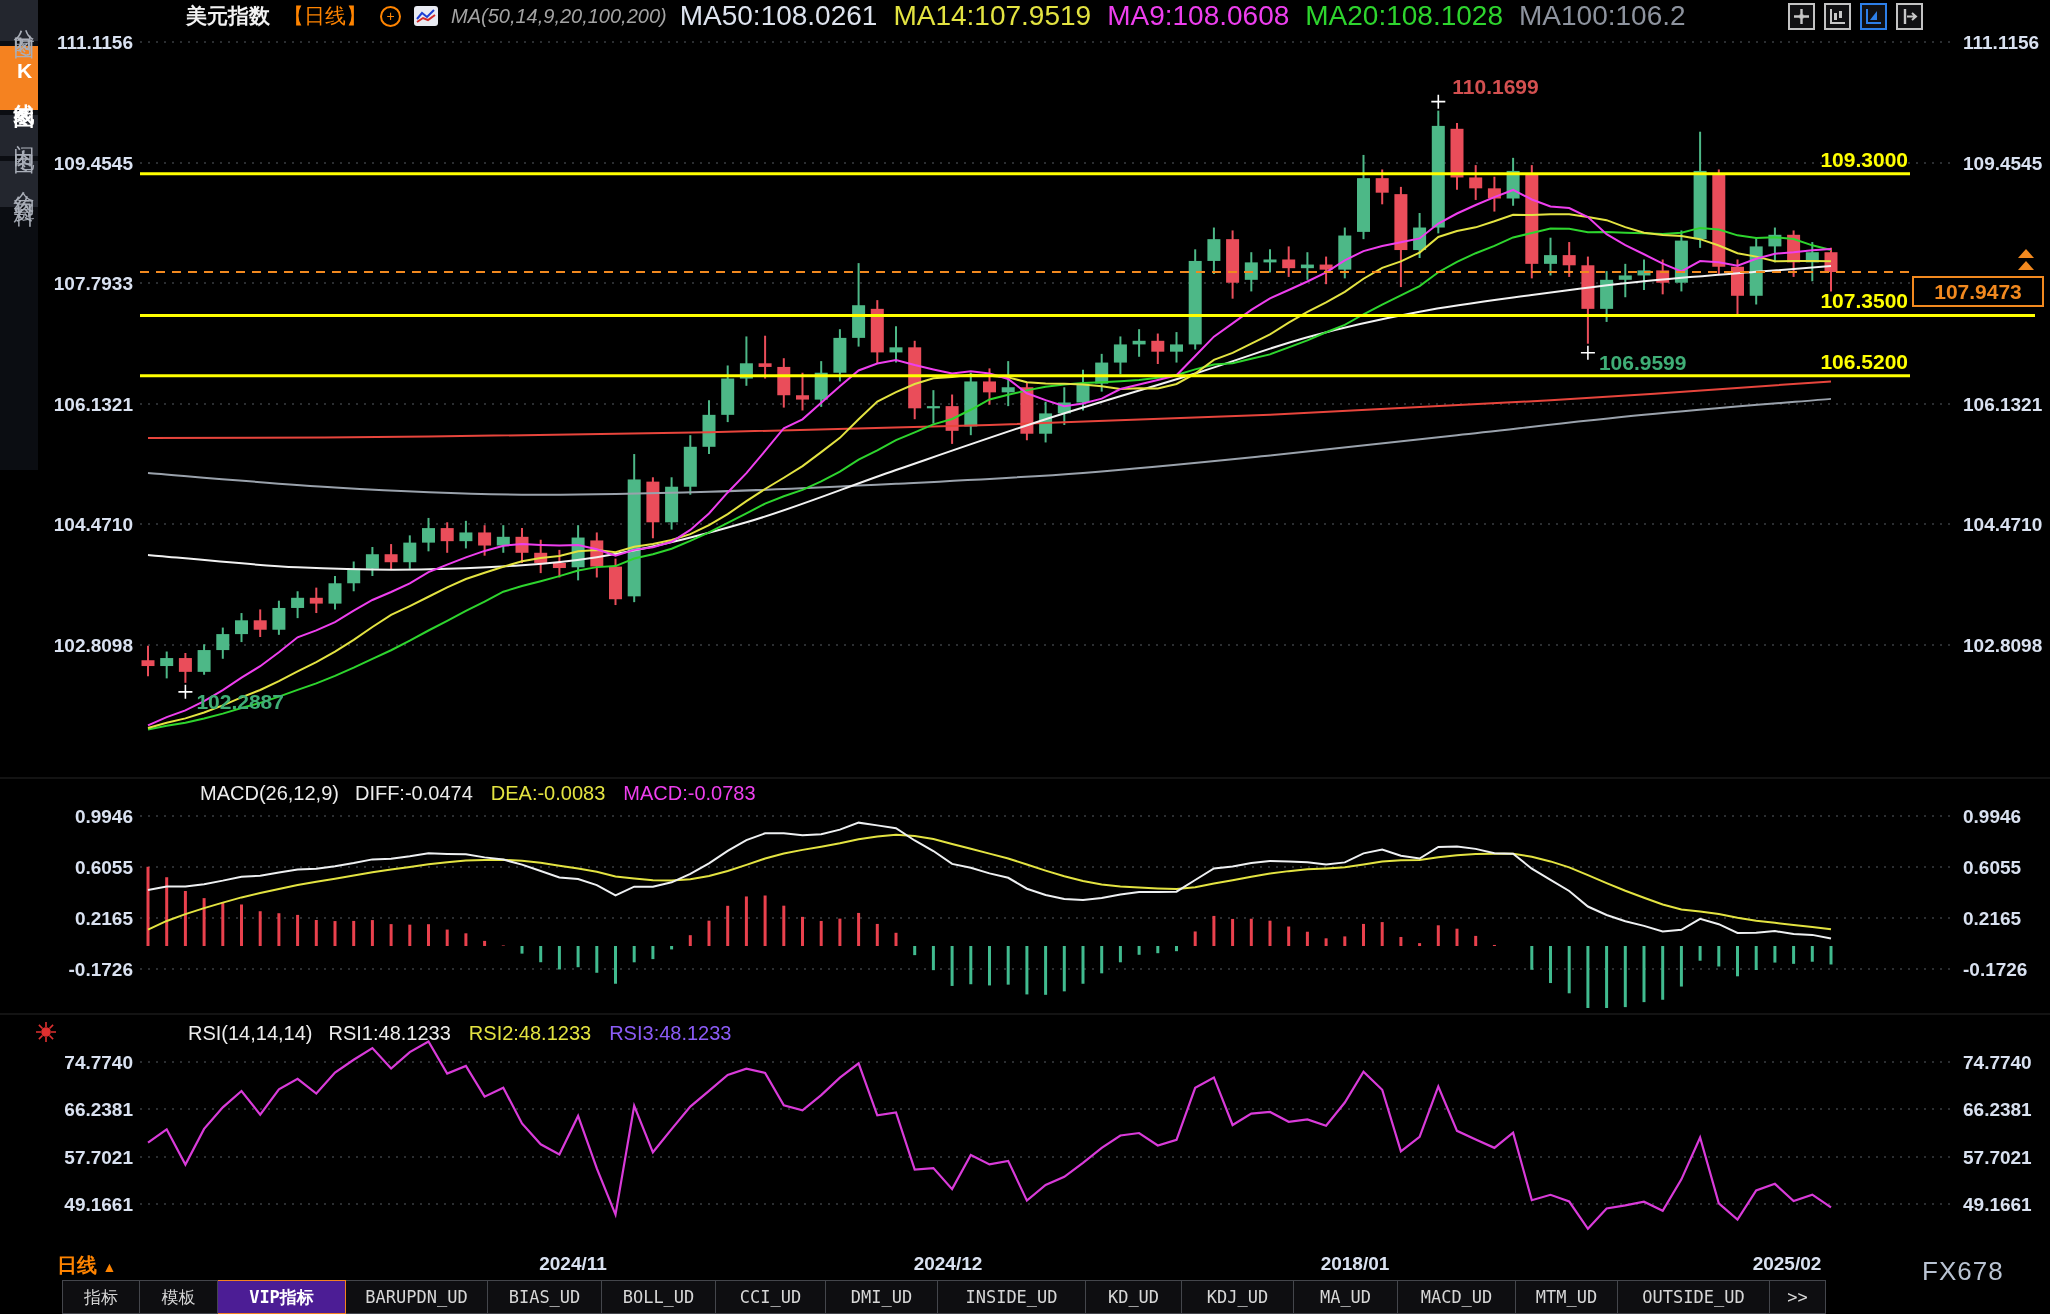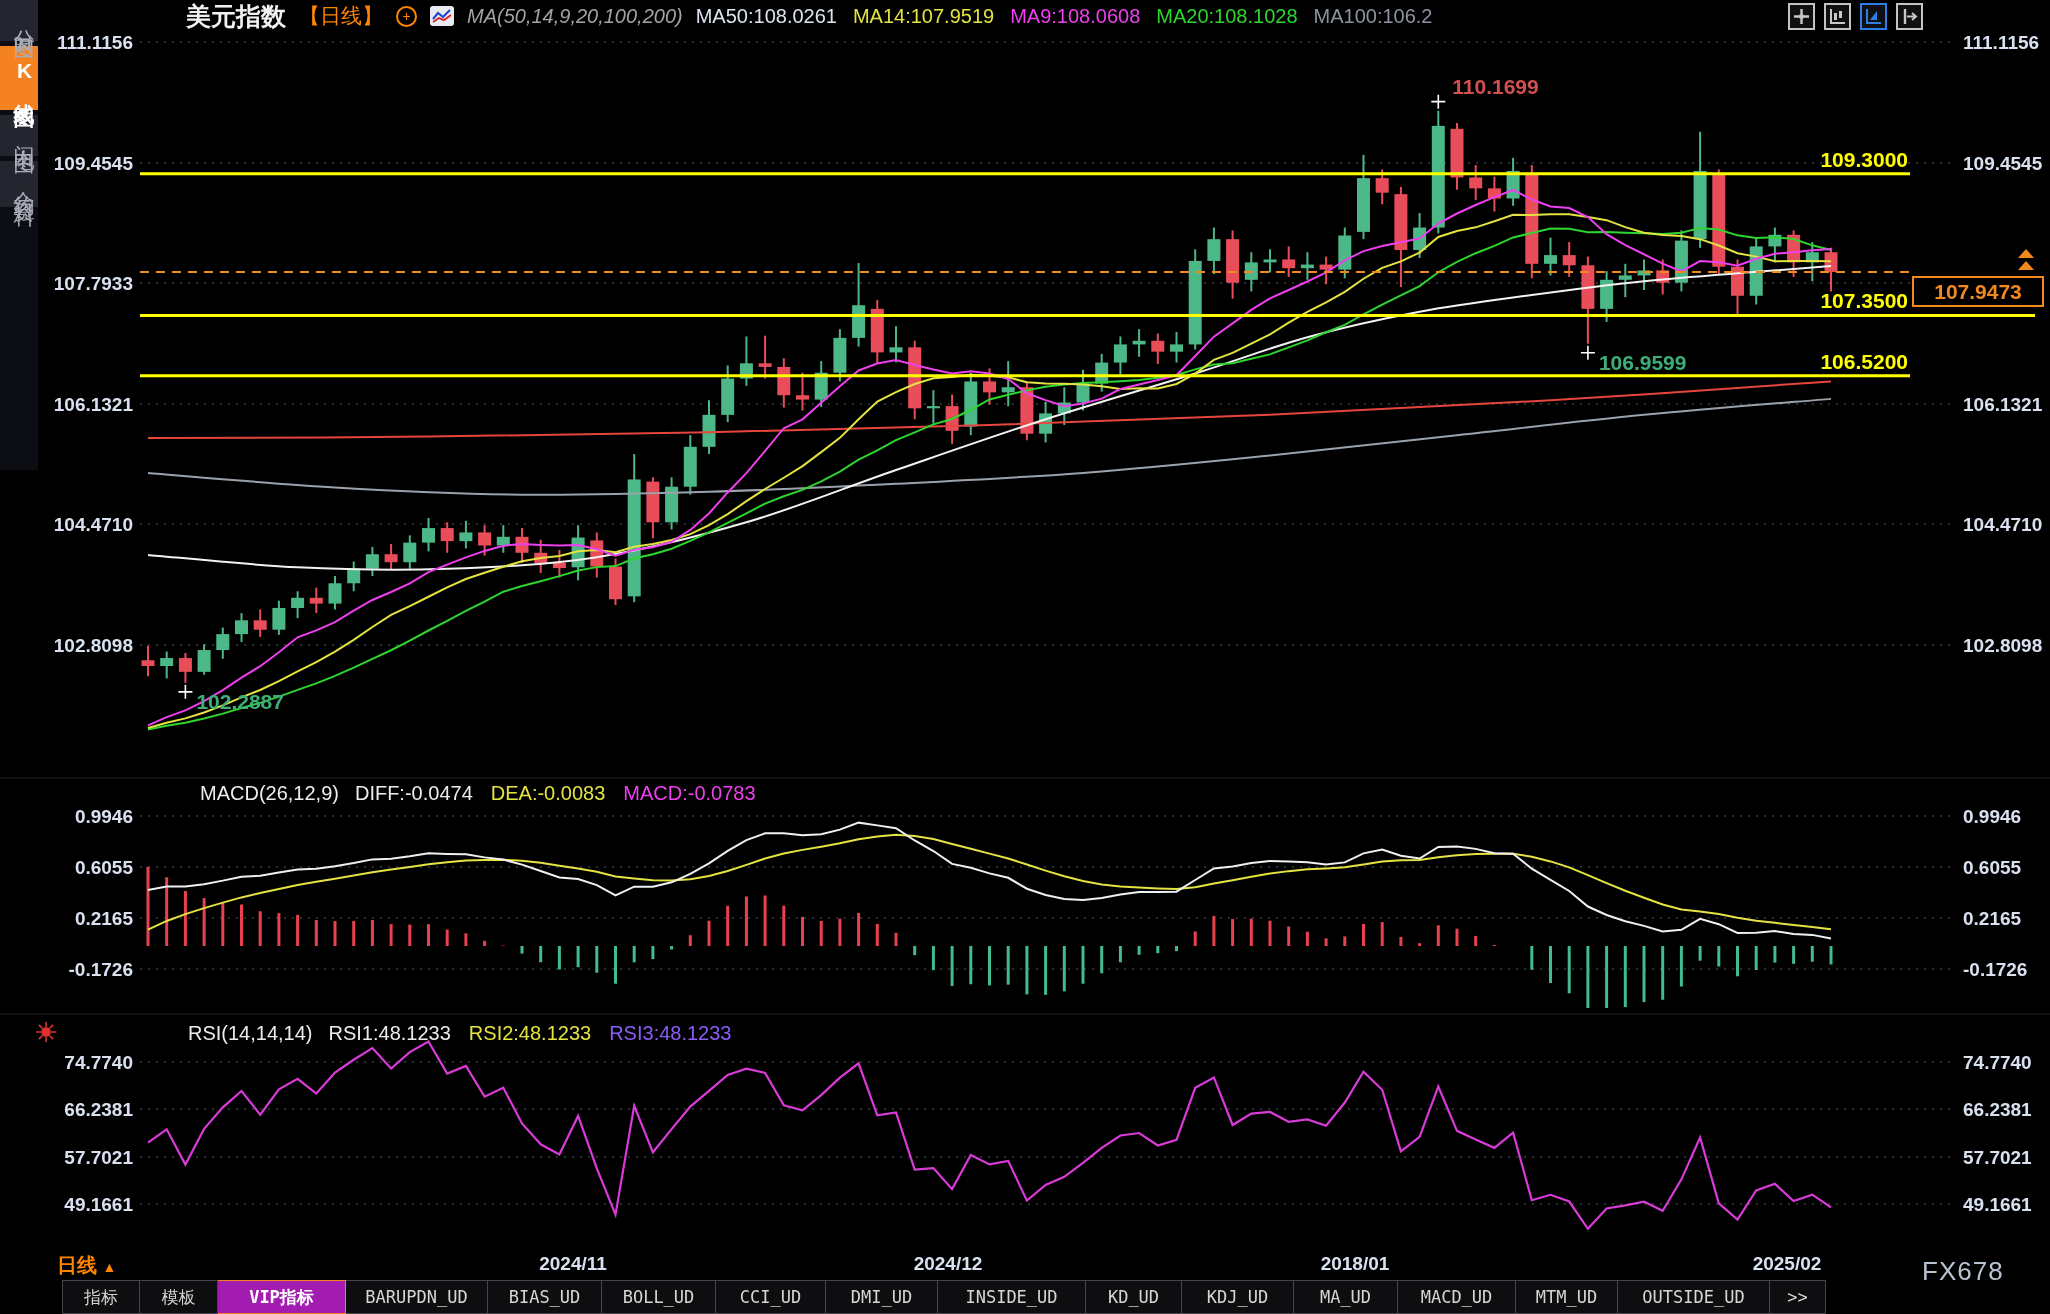--- a/index.html
+++ b/index.html
@@ -9,27 +9,27 @@
   #chart-svg{position:absolute;left:0;top:0;}
   
   #sidebar{position:absolute;left:0;top:0;width:38px;height:470px;background:#0b0d12;}
   .side-tab{writing-mode:vertical-rl;text-orientation:upright;width:38px;text-align:center;
     font-size:21px;letter-spacing:5px;color:#a9aeb8;background:#23262e;padding:13px 0;margin-bottom:5px;
     cursor:pointer;box-sizing:border-box;}
   .side-tab.active{background:#f58220;color:#fff;font-weight:bold;}
   
   #header{position:absolute;left:186px;top:2px;height:28px;display:flex;align-items:center;gap:13px;
     font-size:20px;white-space:nowrap;}
-  #title{color:#f2f2f2;font-weight:bold;font-size:25px;}
+  #title{color:#f2f2f2;font-weight:bold;font-size:21px;}
   #period{color:#ff8400;font-size:21px;}
   .target-ic{width:17px;height:17px;border:2px solid #ff8400;border-radius:50%;color:#ff8400;
     display:inline-flex;align-items:center;justify-content:center;font-size:14px;line-height:1;}
   .minichart-ic{width:24px;height:20px;background:#e9ebf2;border-radius:3px;display:inline-block;}
   #ma-formula{color:#a3a3a3;font-style:italic;}
-  .ma-val{font-size:20px;}
+  .ma-val{font-size:28px;}
   
   #toolbar{position:absolute;left:1788px;top:3px;display:flex;gap:9px;}
   .tbtn{width:27px;height:27px;border:2px solid #c3c3c3;background:#101012;display:flex;
     align-items:center;justify-content:center;box-sizing:border-box;cursor:pointer;}
   .tbtn.active{border-color:#2d7fe8;}
   
   .ind-row{position:absolute;display:flex;gap:16px;font-size:20px;white-space:nowrap;}
   
   #price-box{position:absolute;left:1912px;top:276px;width:132px;height:31px;border:2px solid #f2891f;
     background:#000;color:#f2891f;font-size:21px;font-weight:bold;display:flex;align-items:center;
@@ -41,21 +41,21 @@
   #period-label .tri{font-size:14px;}
   .date-label{position:absolute;top:1253px;transform:translateX(-50%);color:#d9e1f0;
     font-size:19px;font-weight:600;}
   #watermark{position:absolute;left:1922px;top:1256px;color:#b9c3d2;font-size:26px;letter-spacing:1px;}
   
   #tabbar{position:absolute;left:38px;top:1280px;height:34px;display:flex;padding-left:24px;}
   .btab{height:34px;border:1px solid #44464c;border-left:none;background:#0e0e11;color:#d6d6d6;
     display:flex;align-items:center;justify-content:center;font-size:17px;
     font-family:"DejaVu Sans Mono","Liberation Mono",monospace;box-sizing:border-box;cursor:pointer;}
   .btab:first-child{border-left:1px solid #44464c;}
-  .btab.active{background:#a21caf;color:#fff;border-color:#f58220;font-weight:bold;}
+  .btab.active{background:#4c1d95;color:#fff;border-color:#f58220;font-weight:bold;}
 </style>
 </head>
 <body>
 
 <div id="stage">
 
   <svg id="chart-svg" width="2050" height="1314">
       <line x1="0" y1="778" x2="2050" y2="778" stroke="#262626" stroke-width="1"></line>
       <line x1="0" y1="1014" x2="2050" y2="1014" stroke="#262626" stroke-width="1"></line>
       <line x1="140" y1="42" x2="1955" y2="42" stroke="#6a7078" stroke-width="1.6" stroke-dasharray="2 6" opacity="0.55"></line>

